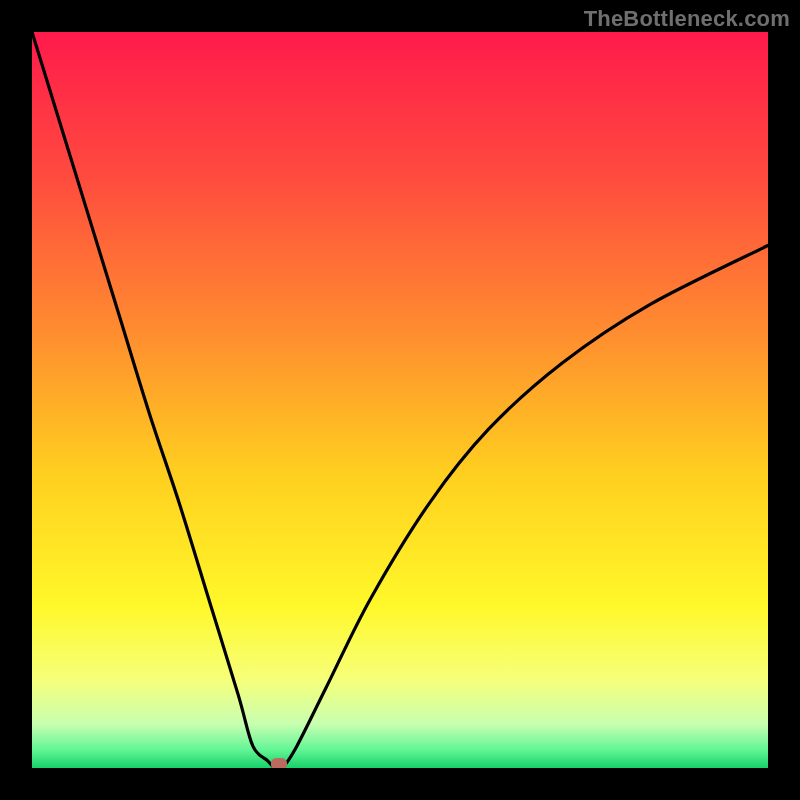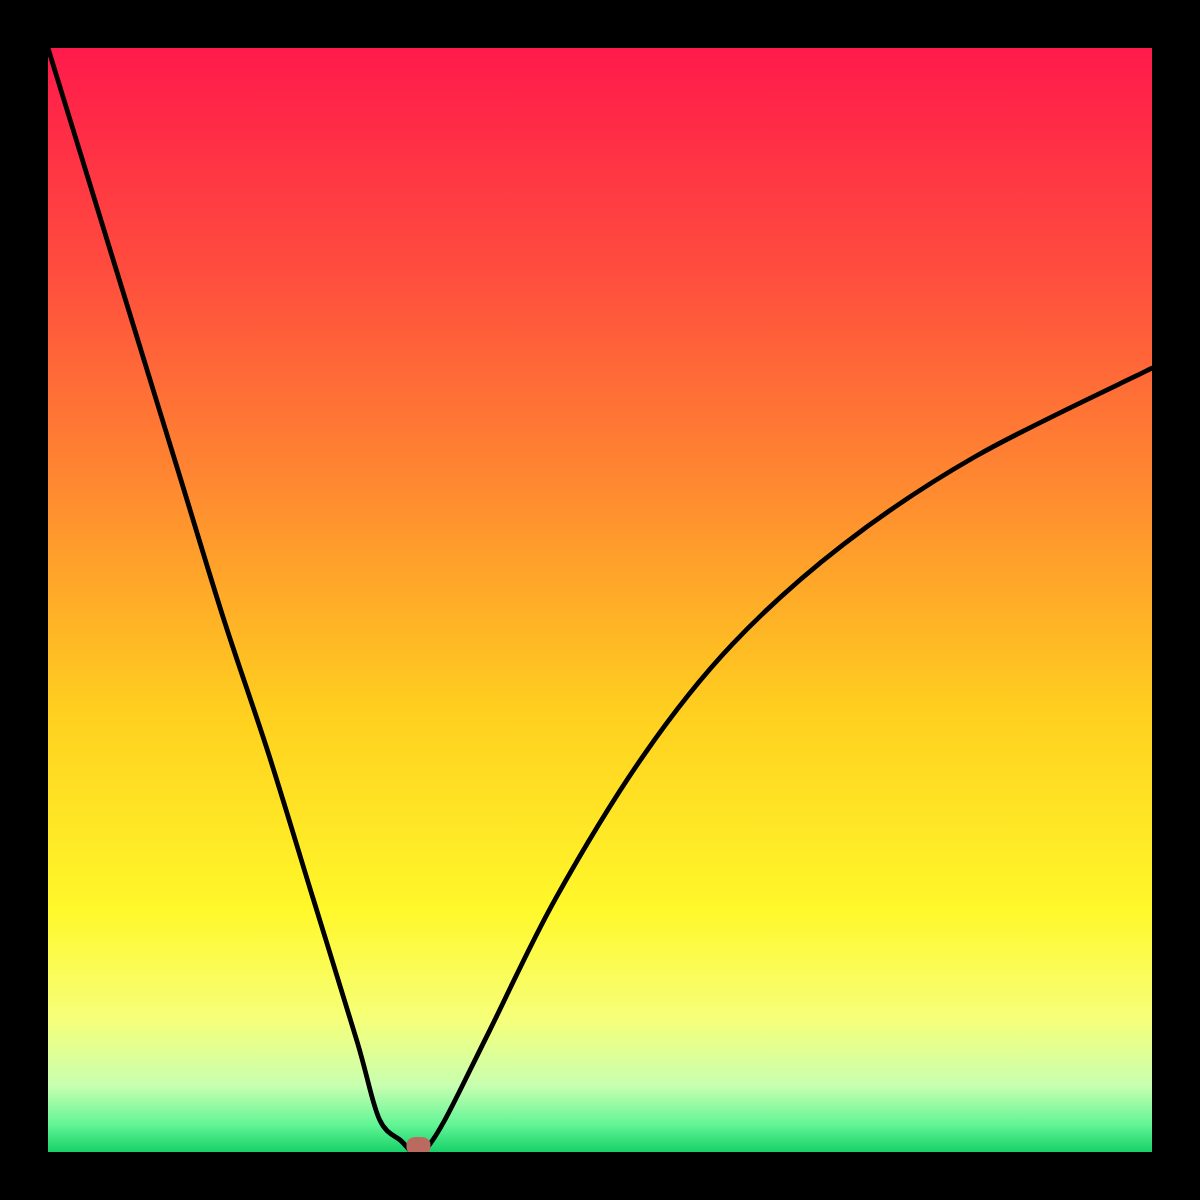--- a/index.html
+++ b/index.html
@@ -52,20 +52,21 @@
     color: #6f6f6f;
     letter-spacing: 0.2px;
     user-select: none;
   }
 </style>
 </head>
 <body>
 
 <div class="frame">
 
+  <div class="watermark">TheBottleneck.com</div>
 
   <div class="plot-area">
     <svg class="gradient" viewBox="0 0 736 736" preserveAspectRatio="none">
       <defs>
         <linearGradient id="bg-grad" x1="0" y1="0" x2="0" y2="1">
             <stop offset="0%" stop-color="#ff1a4b"></stop>
             <stop offset="20%" stop-color="#ff4c3e"></stop>
             <stop offset="40%" stop-color="#ff8a30"></stop>
             <stop offset="60%" stop-color="#ffcf1f"></stop>
             <stop offset="78%" stop-color="#fff82a"></stop>

